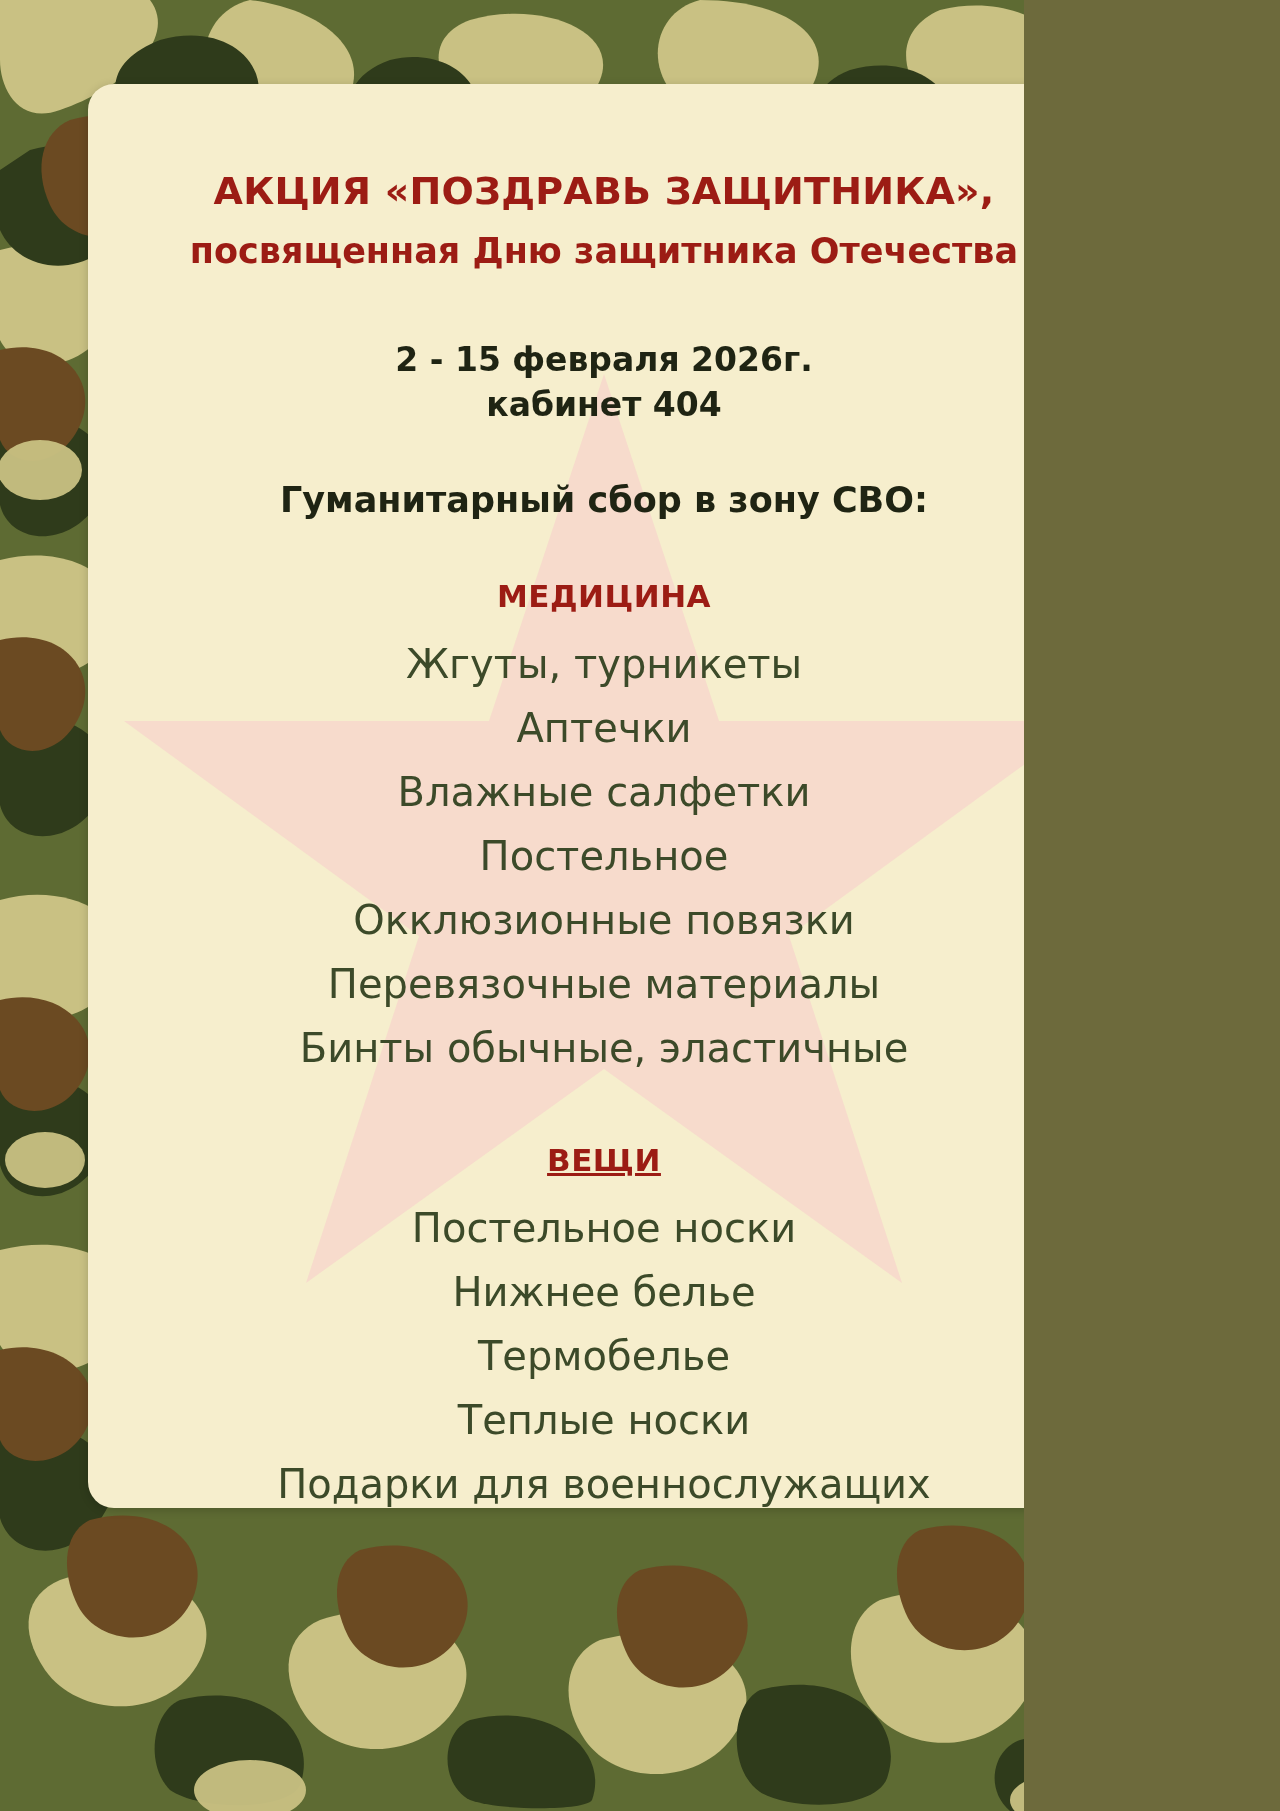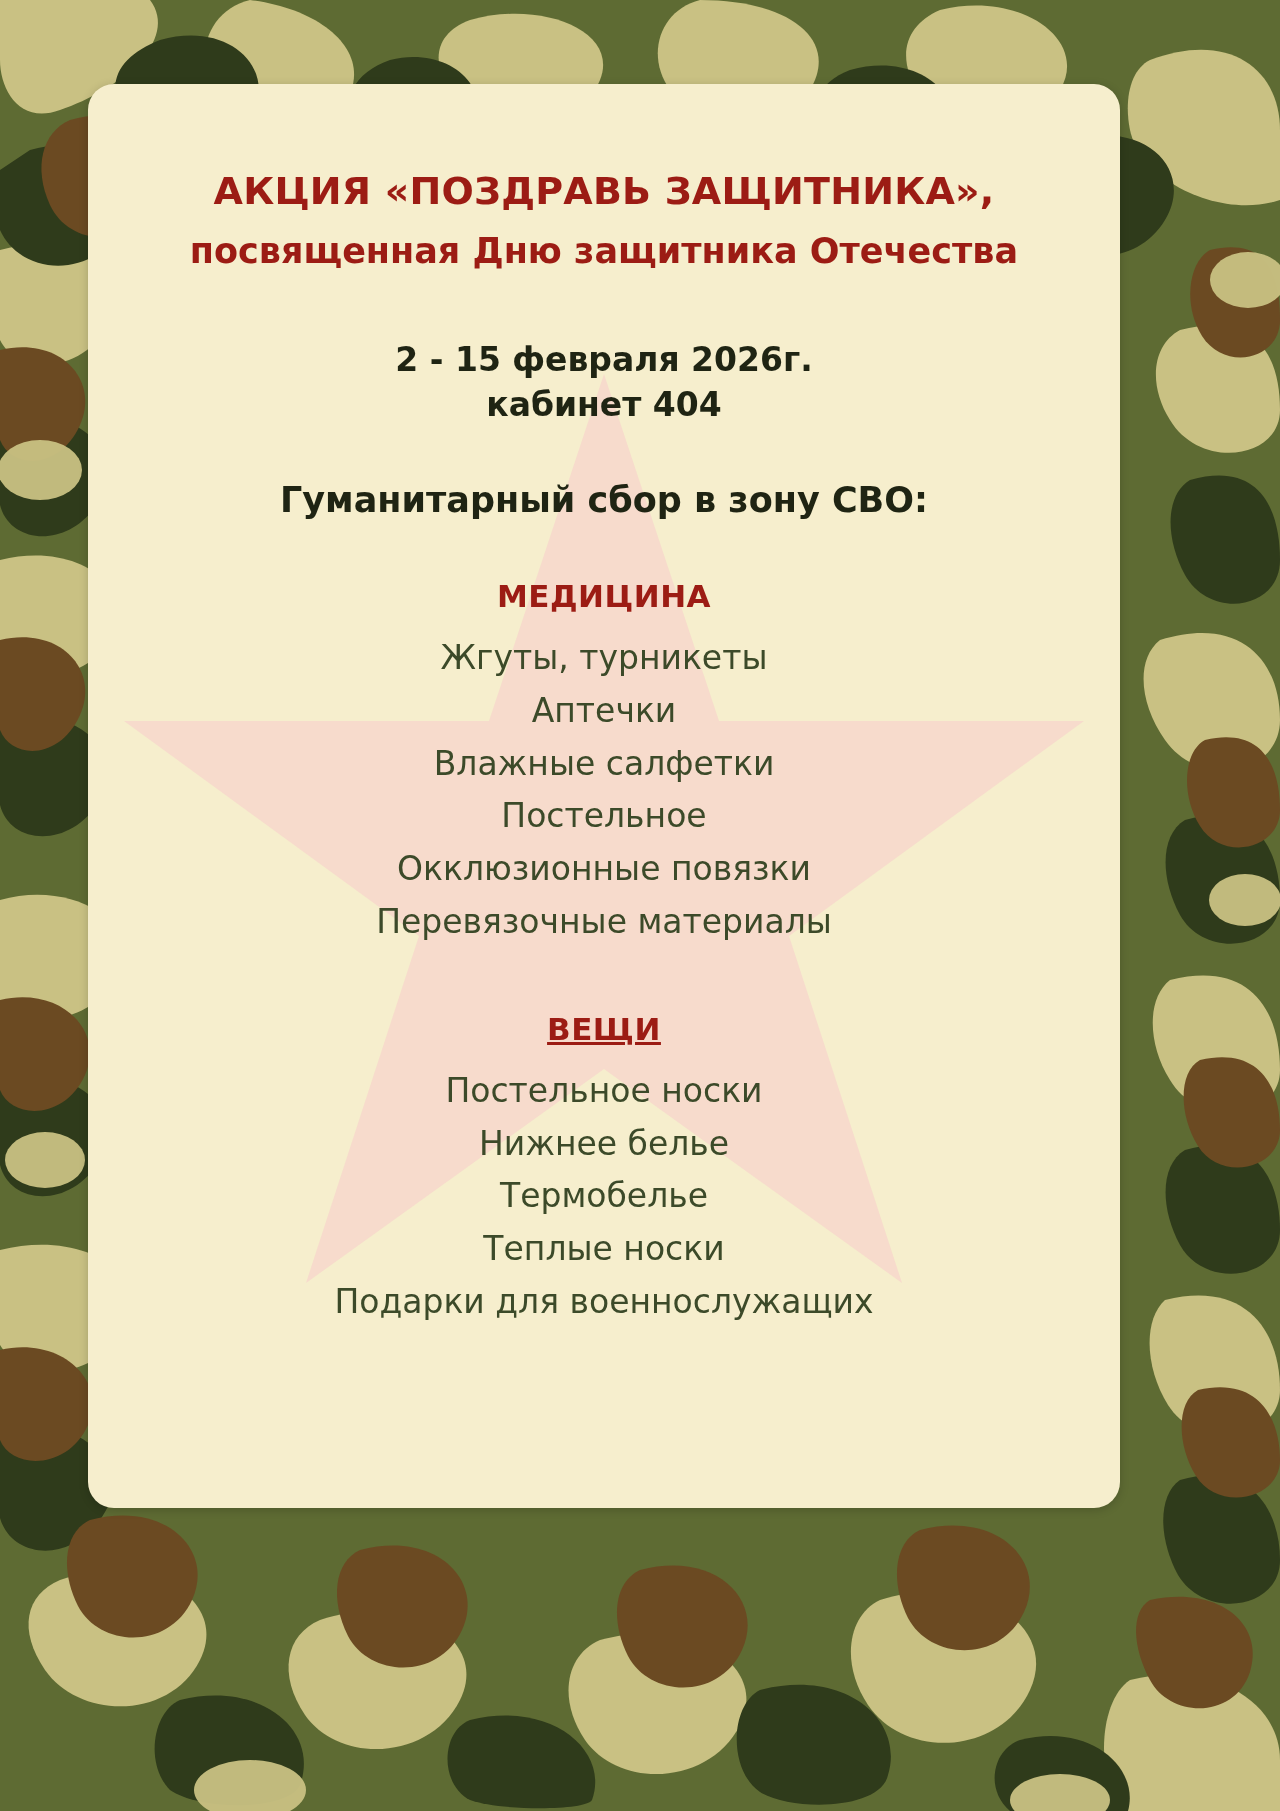--- a/index.html
+++ b/index.html
@@ -9,21 +9,21 @@
   body {
     width: 1280px;
     height: 1811px;
     font-family: "DejaVu Sans", "Liberation Sans", sans-serif;
     background: #6d6a3c;
     overflow: hidden;
   }
 
   .poster {
     position: relative;
-    width: 1280px;
+    width: 1024px;
     height: 1811px;
     overflow: hidden;
     background: #fef9c3;
   }
 
   
   .camo-base {
     position: absolute;
     inset: 0;
     background: #5e6b33;
@@ -107,21 +107,21 @@
   }
   .section-med { padding-top: 58px; }
   .section-things { padding-top: 62px; text-decoration: underline; }
 
   .items {
     list-style: none;
     margin: 0;
     padding: 0;
   }
   .items li {
-    font-size: 33px;
+    font-size: 40px;
     color: #3c4a29;
     line-height: 1.6;
     font-weight: 400;
   }
   .items.med { padding-top: 18px; }
   .items.things { padding-top: 18px; }
 </style>
 </head>
 <body>
 
@@ -225,20 +225,21 @@
       <p class="collect-title">Гуманитарный сбор в зону СВО:</p>
 
       <h3 class="section-title section-med">МЕДИЦИНА</h3>
       <ul class="items med">
         <li>Жгуты, турникеты</li>
         <li>Аптечки</li>
         <li>Влажные салфетки</li>
         <li>Постельное</li>
         <li>Окклюзионные повязки</li>
         <li>Перевязочные материалы</li>
+        <li>Бинты обычные, эластичные</li>
       </ul>
 
       <h3 class="section-title section-things">ВЕЩИ</h3>
       <ul class="items things">
         <li>Постельное носки</li>
         <li>Нижнее белье</li>
         <li>Термобелье</li>
         <li>Теплые носки</li>
         <li>Подарки для военнослужащих</li>
       </ul>

